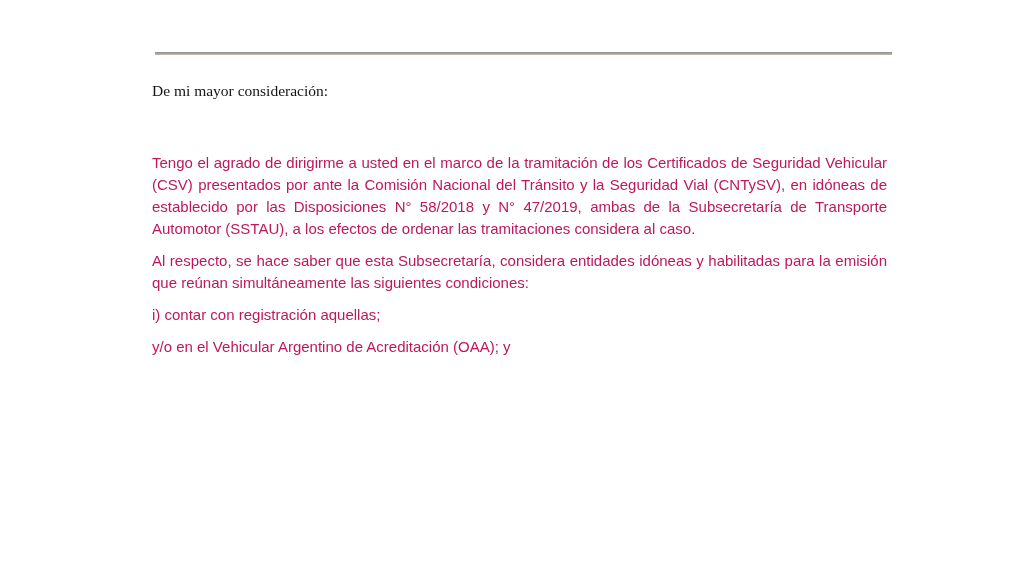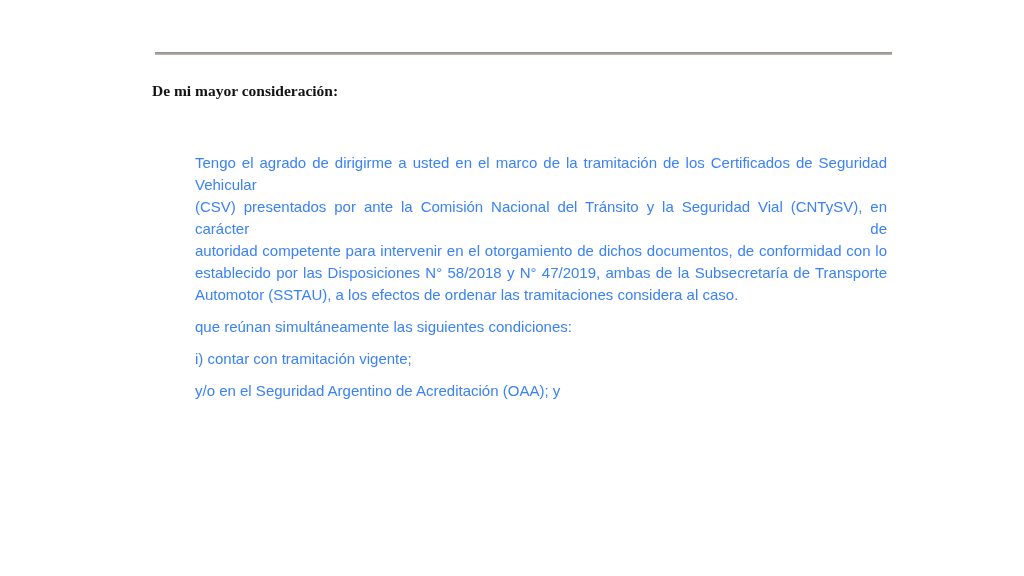--- a/index.html
+++ b/index.html
@@ -27,70 +27,69 @@
   }
   .content {
     position: absolute;
     left: 152px;
     top: 0;
     width: 735px;
   }
   .salutation {
     margin: 80px 0 0 0;
     font-family: "Liberation Serif", serif;
-    font-weight: bold;
+    font-weight: normal;
     font-size: 15.5px;
     line-height: 22px;
     color: #141414;
   }
   .doc-block {
     margin: 0 0 10px 0;
     padding: 0;
   }
   .doc-block.first {
     margin-top: 50px;
   }
   .doc-line {
     font-size: 15px;
     line-height: 22px;
-    color: #3b82f6;
+    color: #be185d;
     white-space: normal;
-    margin-left: 43px;
   }
   .doc-line.just {
     text-align: justify;
     text-align-last: justify;
   }
 </style>
 </head>
 <body>
 
 <div class="page">
 
   <hr class="rule">
 
   <div class="content">
 
     <div class="salutation">De mi mayor consideración:</div>
 
     <div class="doc-block first">
       <div class="doc-line just">Tengo el agrado de dirigirme a usted en el marco de la tramitación de los Certificados de Seguridad Vehicular</div>
-      <div class="doc-line just">(CSV) presentados por ante la Comisión Nacional del Tránsito y la Seguridad Vial (CNTySV), en carácter de</div>
-      <div class="doc-line just">autoridad competente para intervenir en el otorgamiento de dichos documentos, de conformidad con lo</div>
+      <div class="doc-line just">(CSV) presentados por ante la Comisión Nacional del Tránsito y la Seguridad Vial (CNTySV), en idóneas de</div>
       <div class="doc-line just">establecido por las Disposiciones N° 58/2018 y N° 47/2019, ambas de la Subsecretaría de Transporte</div>
       <div class="doc-line">Automotor (SSTAU), a los efectos de ordenar las tramitaciones considera al caso.</div>
     </div>
 
     <div class="doc-block">
+      <div class="doc-line just">Al respecto, se hace saber que esta Subsecretaría, considera entidades idóneas y habilitadas para la emisión</div>
       <div class="doc-line">que reúnan simultáneamente las siguientes condiciones:</div>
     </div>
 
     <div class="doc-block">
-      <div class="doc-line">i) contar con tramitación vigente;</div>
+      <div class="doc-line">i) contar con registración aquellas;</div>
     </div>
 
     <div class="doc-block">
-      <div class="doc-line">y/o en el Seguridad Argentino de Acreditación (OAA); y</div>
+      <div class="doc-line">y/o en el Vehicular Argentino de Acreditación (OAA); y</div>
     </div>
 
 
   </div>
 </div>
 
 </body></html>

